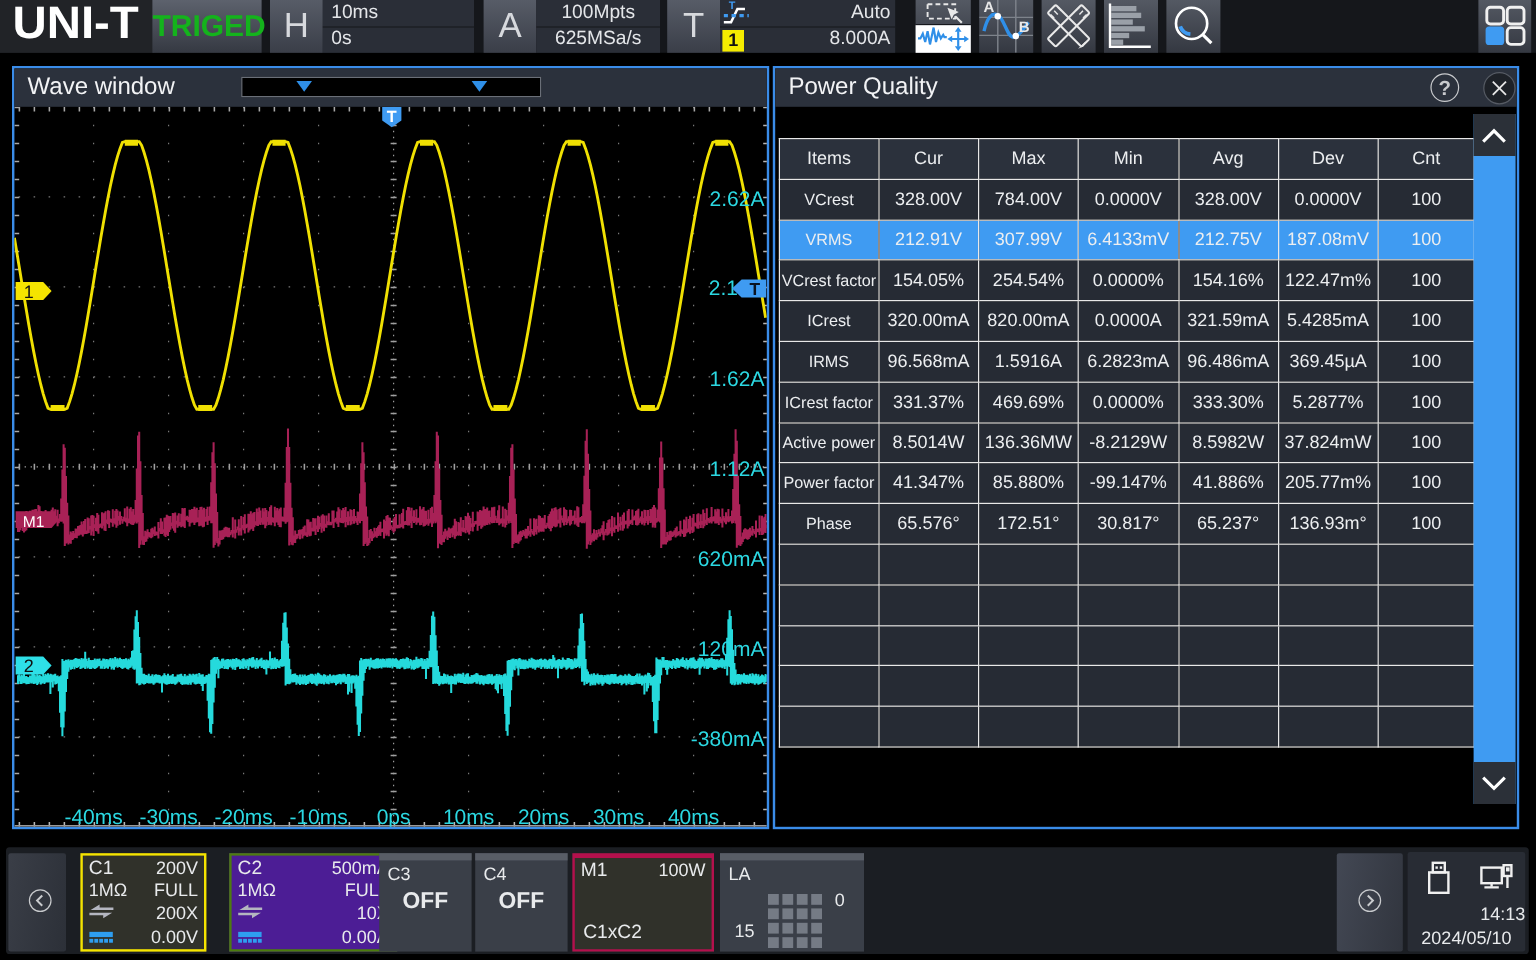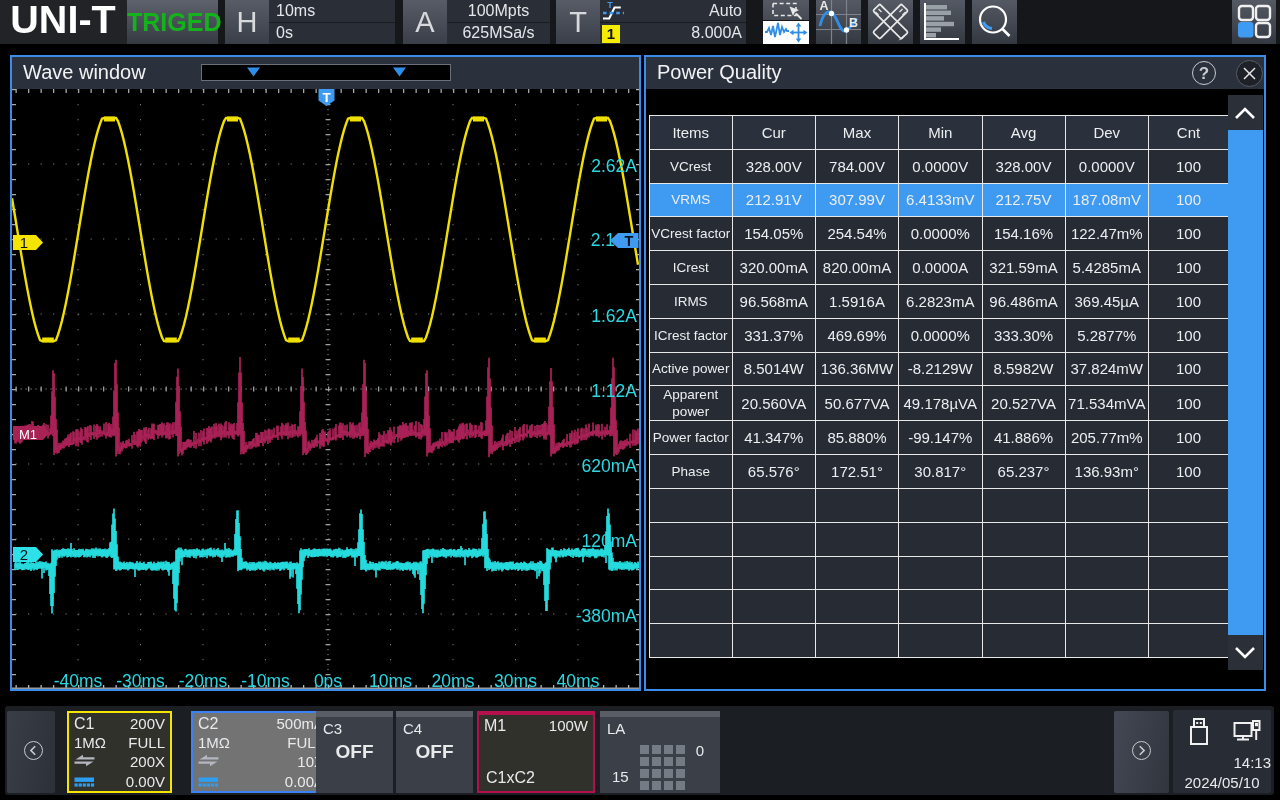--- a/index.html
+++ b/index.html
@@ -301,29 +301,20 @@
         <tr>
           <td>Active power</td>
           <td>8.5014W</td>
           <td>136.36MW</td>
           <td>-8.2129W</td>
           <td>8.5982W</td>
           <td>37.824mW</td>
           <td>100</td>
         </tr>
         <tr>
-          <td>Apparent<br>power</td>
-          <td>20.560VA</td>
-          <td>50.677VA</td>
-          <td>49.178µVA</td>
-          <td>20.527VA</td>
-          <td>71.534mVA</td>
-          <td>100</td>
-        </tr>
-        <tr>
           <td>Power factor</td>
           <td>41.347%</td>
           <td>85.880%</td>
           <td>-99.147%</td>
           <td>41.886%</td>
           <td>205.77m%</td>
           <td>100</td>
         </tr>
         <tr>
           <td>Phase</td>
@@ -428,21 +419,21 @@
               <rect x="4.6" y="6.4" width="3.2" height="3.2"></rect>
               <rect x="8.7" y="6.4" width="3.2" height="3.2"></rect>
               <rect x="12.8" y="6.4" width="3.2" height="3.2"></rect>
               <rect x="16.9" y="6.4" width="3.2" height="3.2"></rect>
             </g>
           </svg></span>
         <span>0.00V</span>
       </div>
   </div>
 
-  <div class="cbox" style="left:186px;width:140px;background:#737373;border:2px solid #3b82f6">
+  <div class="cbox" style="left:186px;width:140px;background:#4c1d95;border:2px solid #4d7c0f">
     <div class="crow" style="padding-top:2px">
         <span style="font-size:16px">C2</span>
         <span>500mA</span>
       </div>
     <div class="crow">
         <span>1MΩ</span>
         <span>FULL</span>
       </div>
     <div class="crow">
         <span><svg width="21" height="13" viewBox="0 0 21 13">

